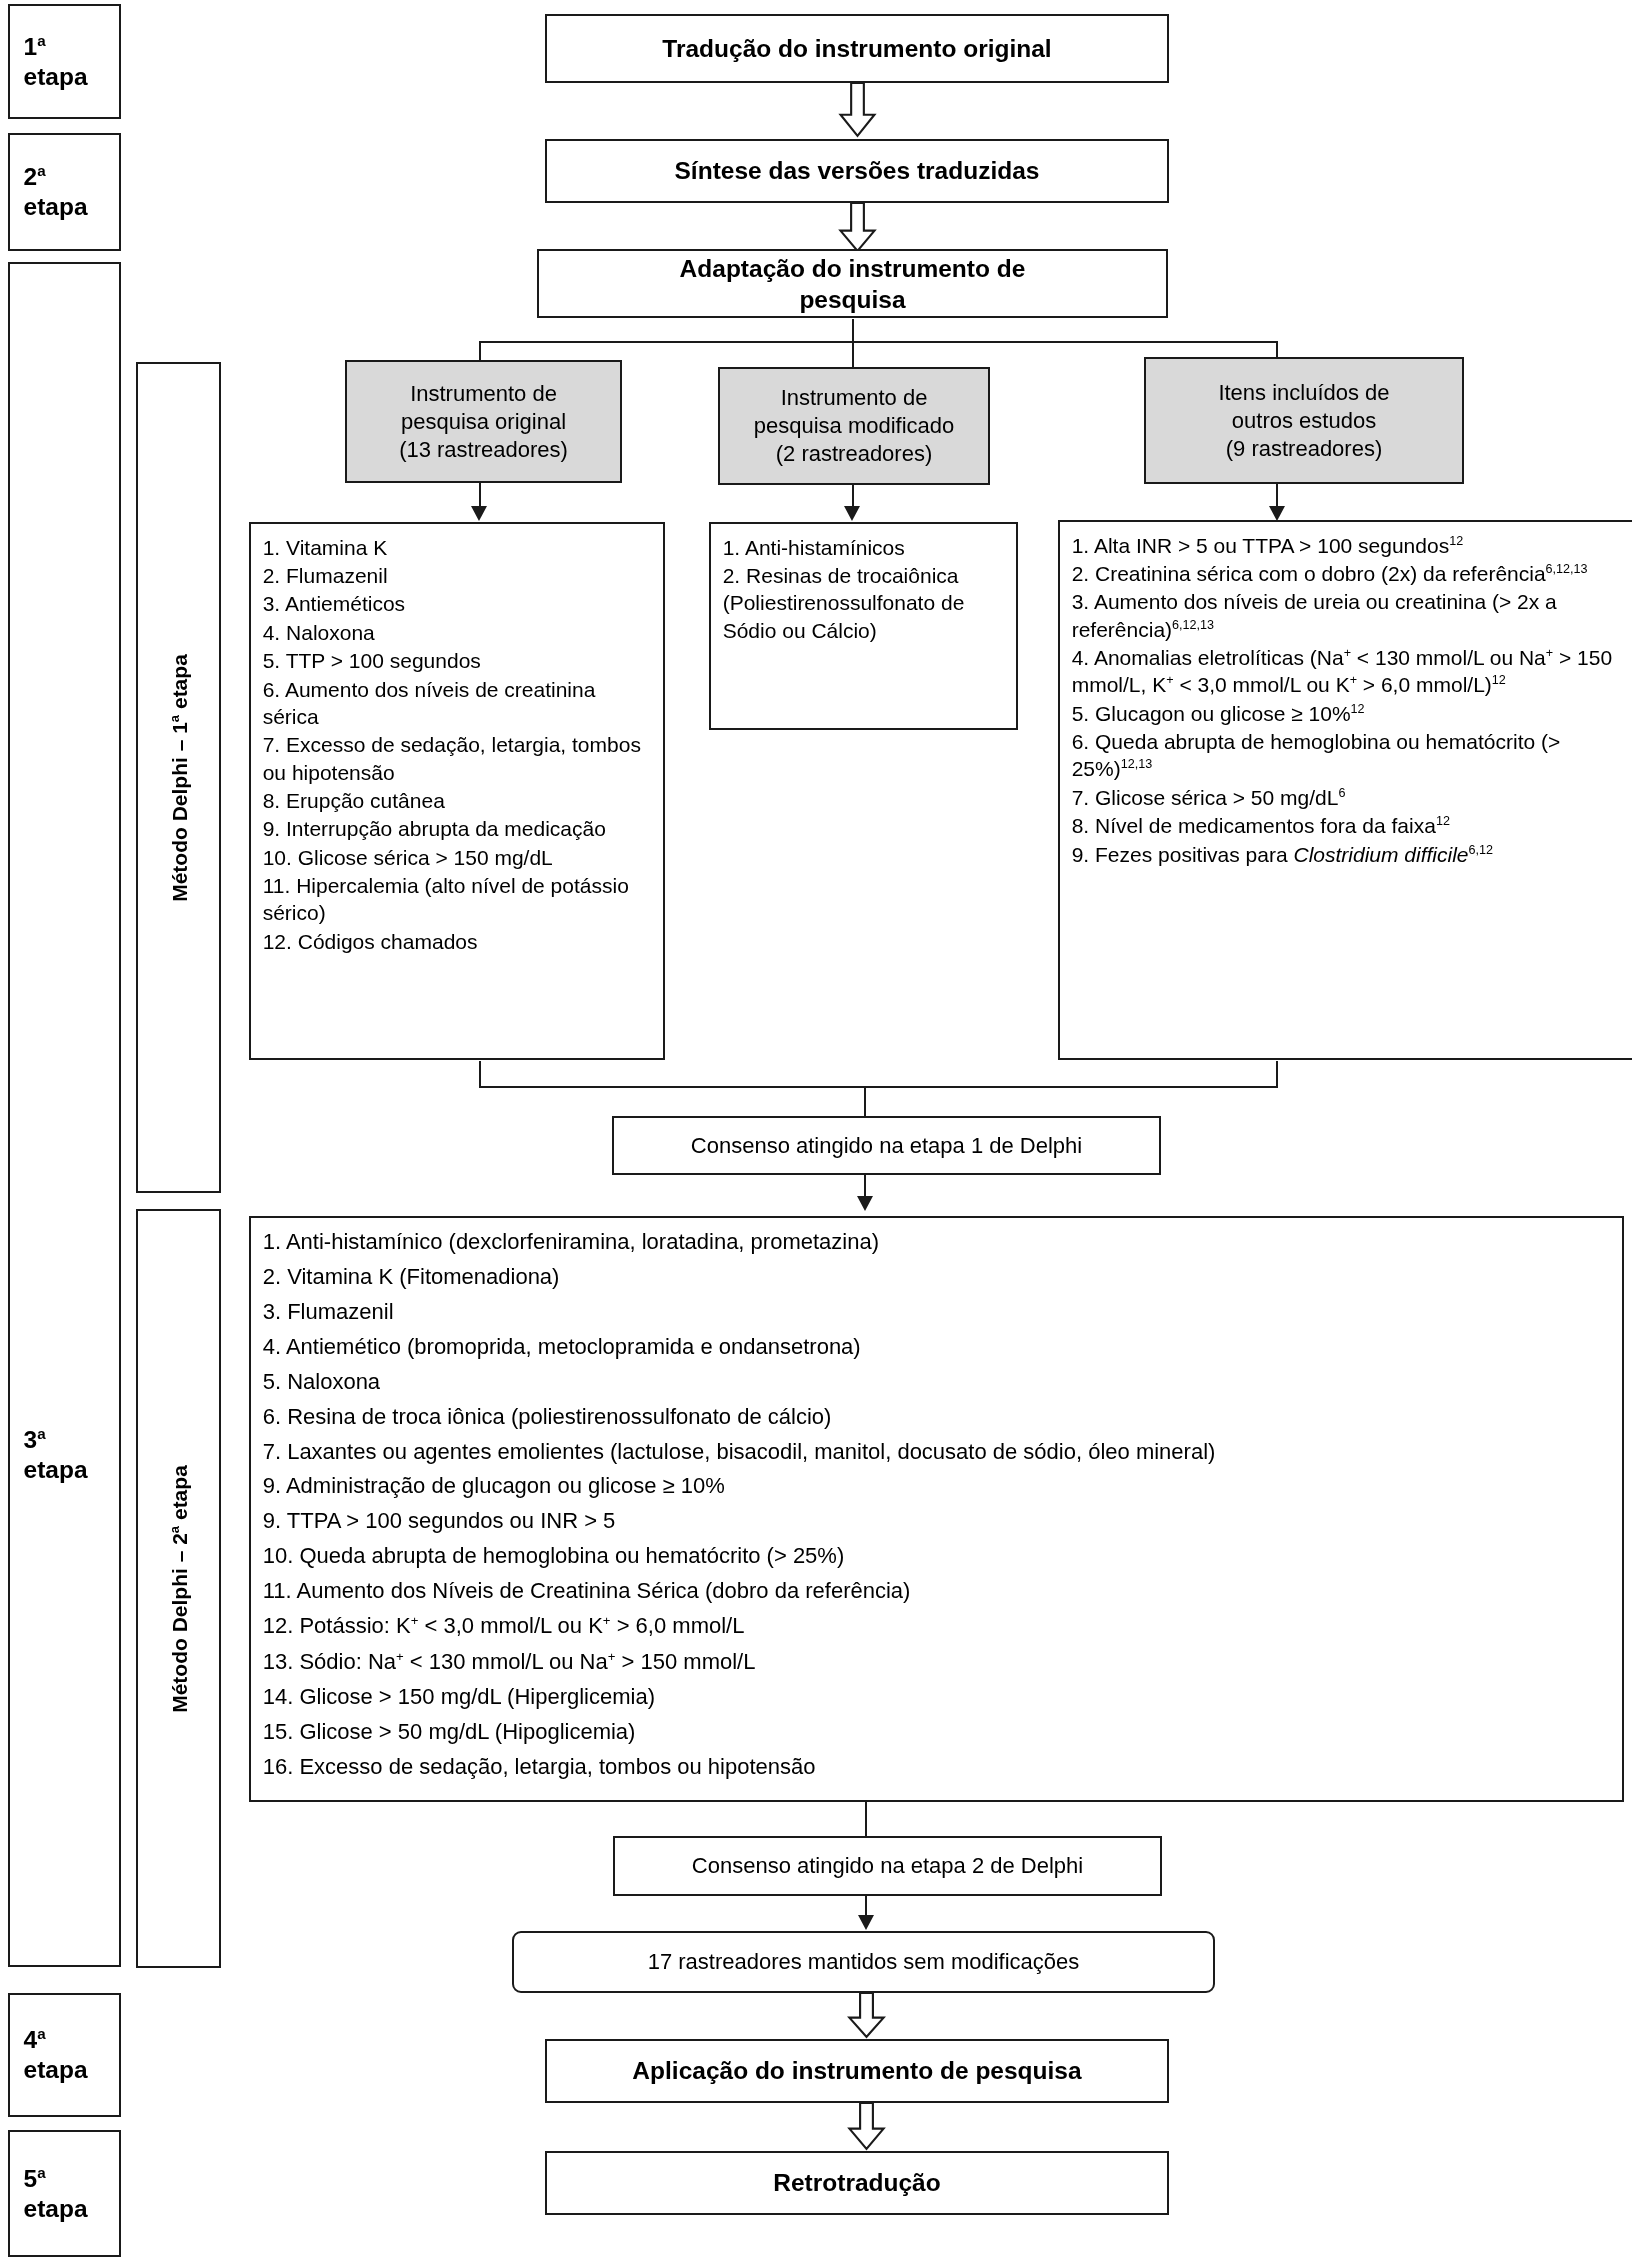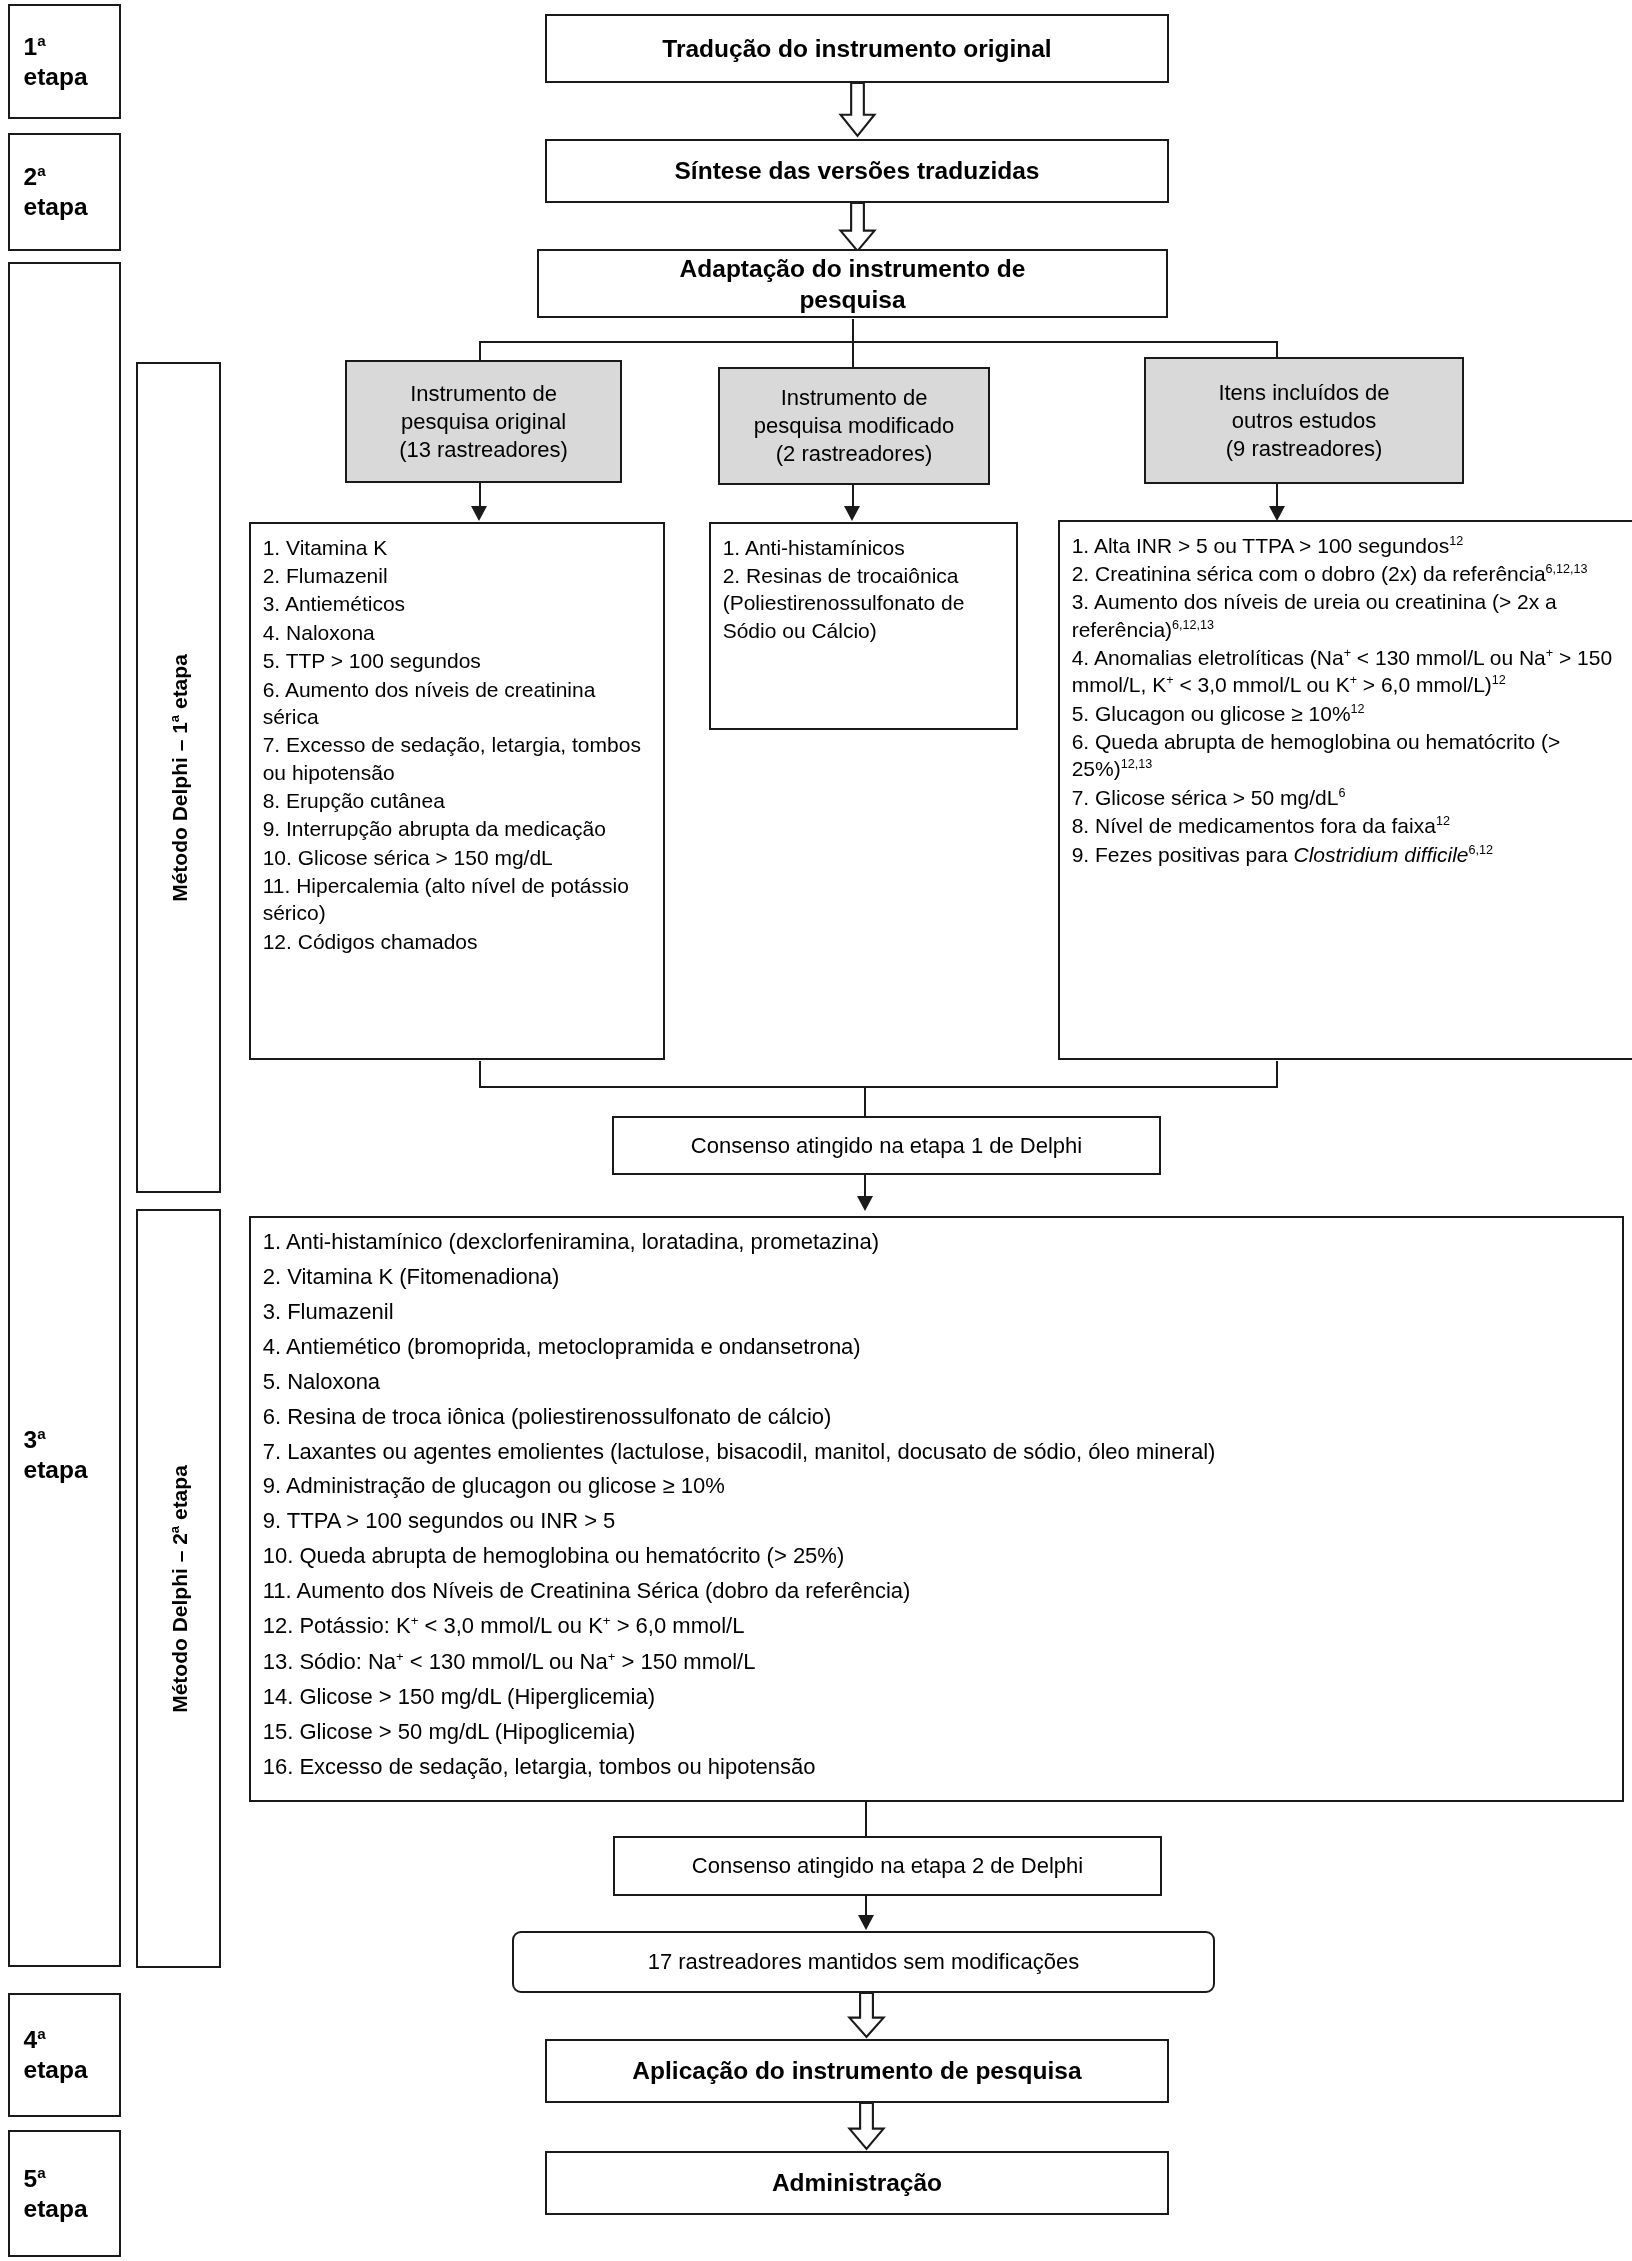--- a/index.html
+++ b/index.html
@@ -320,17 +320,17 @@
     <div class="bx-txt bold" style="font-size:24.5px;">Aplicação do instrumento de pesquisa</div>
   </div>
 
   <div class="blockarrow" style="left:845px;top:2103px;">
     <svg width="43" height="48" viewBox="0 0 80 90">
       <polygon points="28,0 52,0 52,48 72,48 40,86 8,48 28,48" fill="#ffffff" stroke="#1a1a1a" stroke-width="4"></polygon>
     </svg>
   </div>
 
   <div class="box" style="left:545px;top:2151px;width:624px;height:64px;">
-    <div class="bx-txt bold" style="font-size:24.5px;">Administração</div>
+    <div class="bx-txt bold" style="font-size:24.5px;">Retrotradução</div>
   </div>
 
 </div>
 
 
 </body></html>

